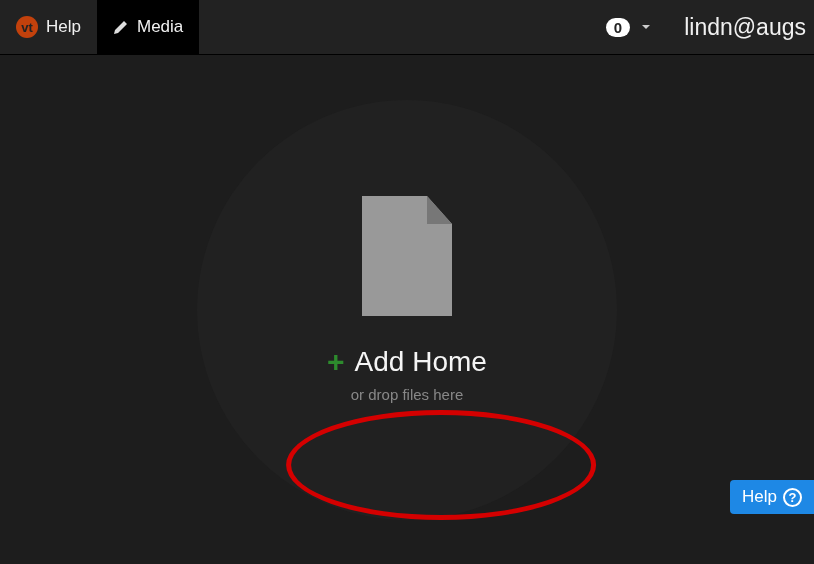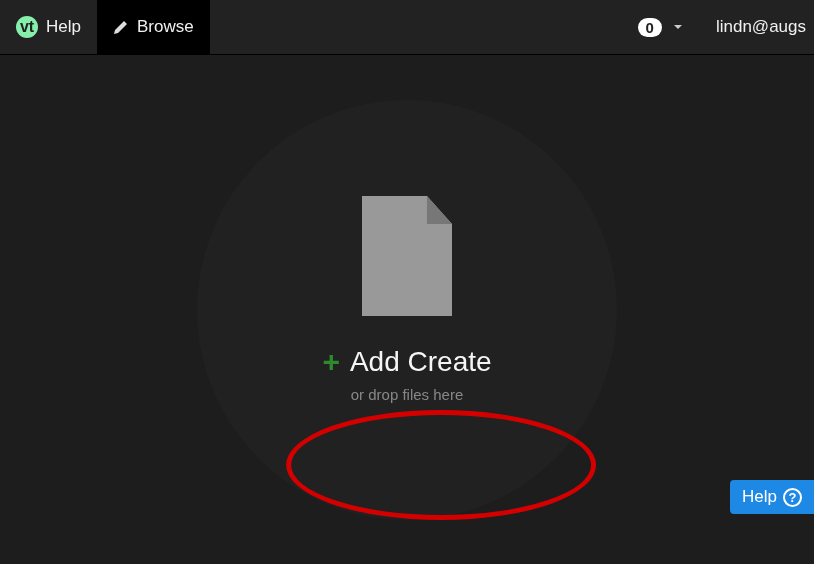--- a/index.html
+++ b/index.html
@@ -39,27 +39,27 @@
       font-size: 17px;
       cursor: pointer;
       gap: 8px;
     }
     .nav-item.active {
       background: #000;
     }
     .vt-badge {
       width: 22px;
       height: 22px;
-      background: #86efac;
+      background: #c2410c;
       border-radius: 50%;
       display: flex;
       align-items: center;
       justify-content: center;
       color: #222;
-      font-size: 16px;
+      font-size: 13px;
       font-weight: bold;
     }
     .globe-icon {
       width: 18px;
       height: 18px;
       border: 2px solid #ddd;
       border-radius: 50%;
       position: relative;
     }
     .globe-icon::before {
@@ -99,21 +99,21 @@
     .caret {
       width: 0;
       height: 0;
       border-left: 4px solid transparent;
       border-right: 4px solid transparent;
       border-top: 4px solid #ccc;
       margin-left: 4px;
     }
     .user-label {
       color: #f0f0f0;
-      font-size: 17px;
+      font-size: 23px;
       padding: 0 8px 0 18px;
     }
     .content {
       position: relative;
       width: 100%;
       height: calc(100% - 55px);
       background: #1d1d1d;
       display: flex;
       align-items: center;
       justify-content: center;
@@ -202,41 +202,41 @@
     <div class="nav-item">
       <div class="vt-badge">vt</div>
       <span>Help</span>
     </div>
     <div class="nav-item active">
       <div class="pencil-icon">
         <svg width="16" height="16" viewBox="0 0 16 16">
             <path d="M1 15l1-4 9-9 3 3-9 9-4 1z M11 2l3 3" fill="#ddd"></path>
           </svg>
       </div>
-      <span>Browse</span>
+      <span>Media</span>
     </div>
   </div>
   <div class="nav-right">
     <div class="nav-item">
       <span class="count-badge">0</span>
       <span class="caret"></span>
     </div>
     <div class="user-label">lindn@augs</div>
   </div>
 </div>
 
 <div class="content">
   <div class="media-circle">
     <svg class="file-icon" viewBox="0 0 100 120">
       <path d="M5 0 L70 0 L95 28 L95 120 L5 120 Z" fill="#999"></path>
       <path d="M70 0 L70 28 L95 28 Z" fill="#777"></path>
     </svg>
     <div class="add-media-row">
       <span class="plus">+</span>
-      <span class="add-media-text">Add Create</span>
+      <span class="add-media-text">Add Home</span>
     </div>
     <div class="drop-text">or drop files here</div>
   </div>
   <div class="annotation-ellipse"></div>
   <div class="help-button">
     <span>Help</span>
     <span class="help-q">?</span>
   </div>
 </div>
 

